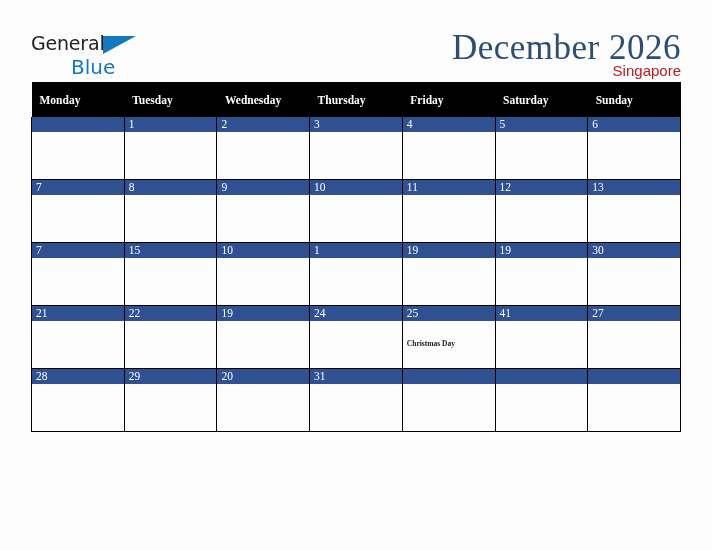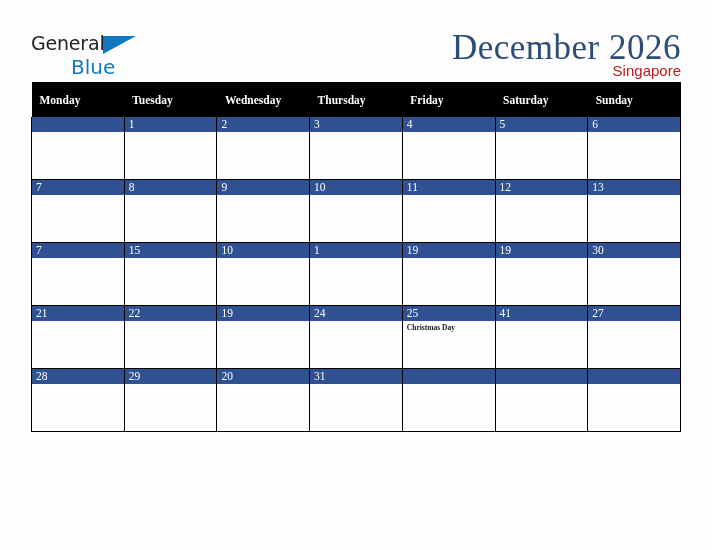--- a/index.html
+++ b/index.html
@@ -137,21 +137,21 @@
     font-family: "Liberation Serif", serif;
     font-size: 11.5px;
     box-sizing: border-box;
     overflow: hidden;
   }
   .event {
     font-family: "Liberation Serif", serif;
     font-size: 7.5px;
     font-weight: bold;
     color: #1a1a1a;
-    padding: 3px 3px 0 4px;
+    padding: 19px 3px 0 4px;
     line-height: 1.15;
   }
 </style>
 </head>
 <body>
 
 <div class="page">
 
   <div class="top-bar">
 

